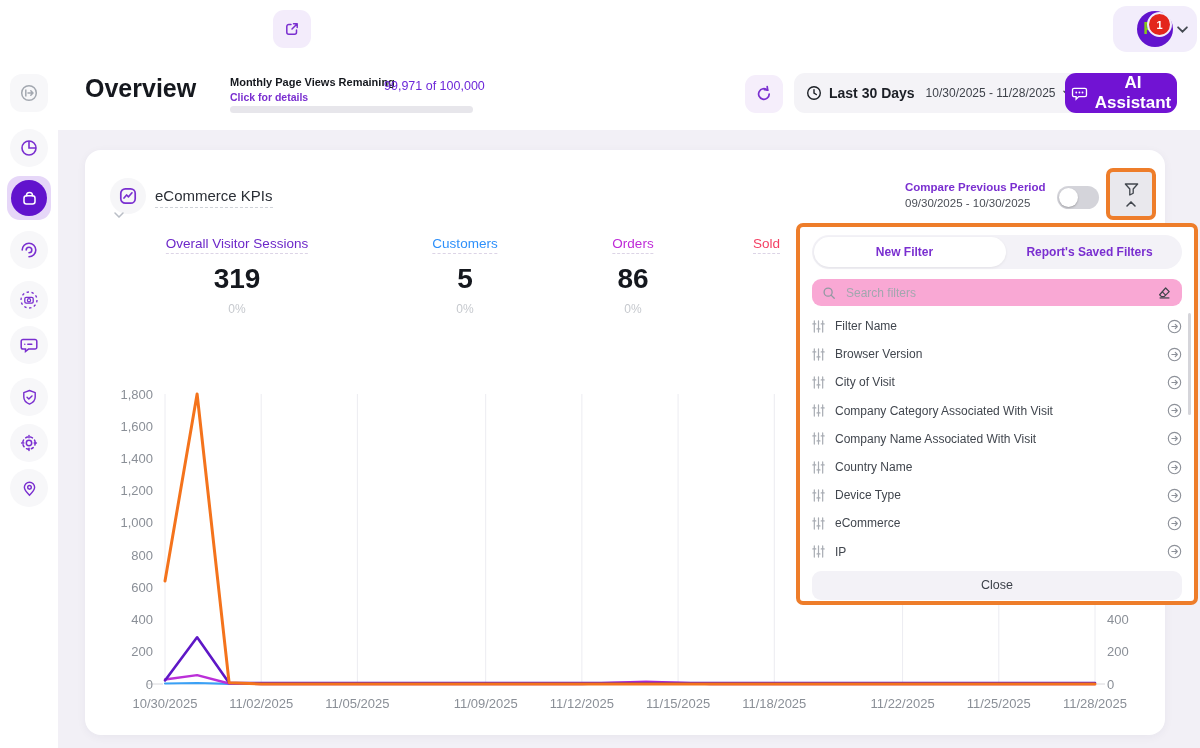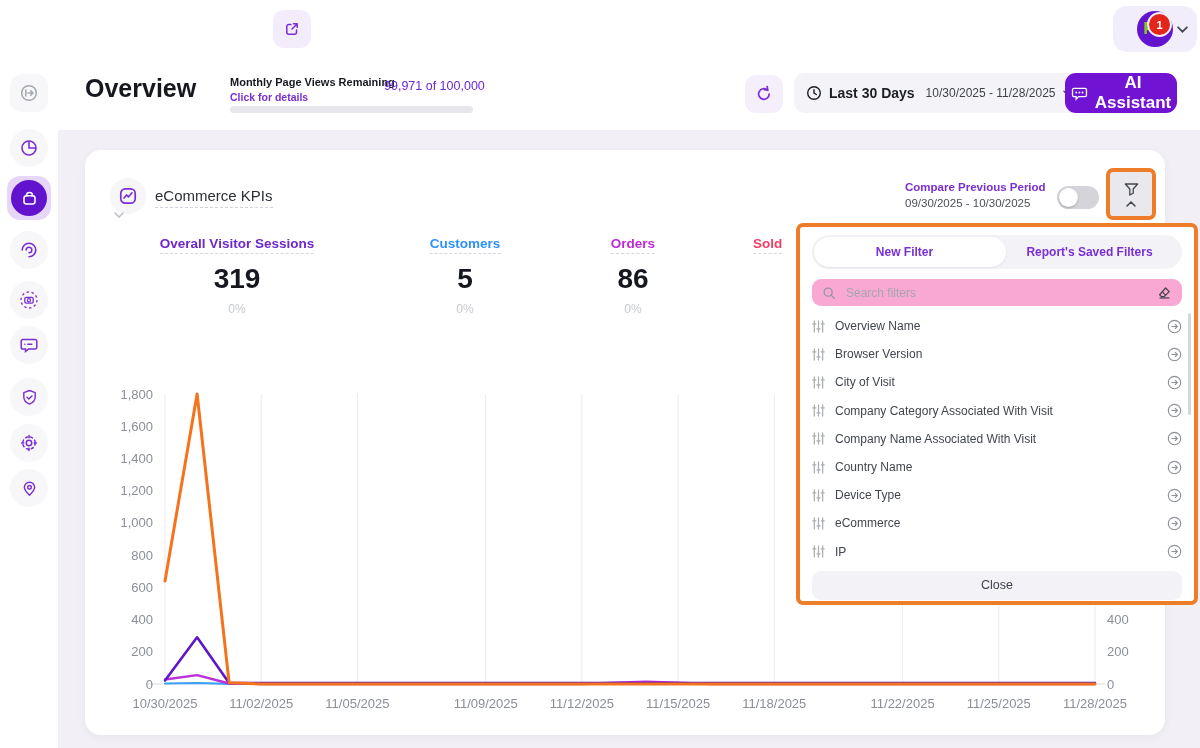--- a/index.html
+++ b/index.html
@@ -56,21 +56,21 @@
               border-bottom:1px dashed #cfd2d8;cursor:pointer;}
   .cmp-label{left:820px;top:31px;font-size:11.5px;font-weight:700;color:#7a2fd0;cursor:pointer;}
   .cmp-range{left:820px;top:47px;font-size:11.5px;color:#4a4e56;}
   .toggle{left:972px;top:36px;width:42px;height:23px;border-radius:12px;background:#d4d4da;cursor:pointer;}
   .knob{position:absolute;left:2px;top:2px;width:19px;height:19px;border-radius:50%;background:#fff;
         box-shadow:0 1px 2px rgba(0,0,0,.25);}
   
   .kpi{position:absolute;top:84px;text-align:center;transform:translateX(-50%);cursor:pointer;}
   .kpi:nth-child(1){left:152px;} .kpi:nth-child(2){left:380px;} .kpi:nth-child(3){left:548px;}
   .kpi.kpi-sold{left:668px;transform:none;text-align:left;}
-  .kpi-label{display:inline-block;font-size:13.5px;font-weight:700;padding-bottom:2px;
+  .kpi-label{display:inline-block;font-size:13.5px;font-weight:400;padding-bottom:2px;
              border-bottom:1px dashed #dcd4e6;}
   .kpi-value{margin-top:9px;font-size:28px;font-weight:700;color:#15181e;}
   .kpi-delta{margin-top:7px;font-size:12px;color:#c6c9ce;}
   .chart-wrap{left:8px;top:236px;width:1075px;height:330px;}
   .axis{font:13px "Liberation Sans",sans-serif;fill:#8a8f97;}
   
   .filter-box{left:1106px;top:168px;width:50px;height:52px;border:4px solid #ee7d2a;border-radius:7px;
               background:#e9e8ed;box-sizing:border-box;z-index:31;display:flex;flex-direction:column;
               align-items:center;justify-content:center;gap:3px;cursor:pointer;}
   
@@ -361,21 +361,21 @@
     <div class="f-list">
         <div class="f-row">
           <span class="f-sliders">
             <svg width="13" height="13" viewBox="0 0 14 14">
               <g stroke="#a8acb3" stroke-width="1.3" stroke-linecap="round" fill="none">
                 <path d="M2.5 1 V13 M7 1 V13 M11.5 1 V13"></path>
                 <path d="M0.9 4.2 H4.1 M5.4 9.6 H8.6 M9.9 4.2 H13.1"></path>
               </g>
             </svg>
           </span>
-          <span class="f-label">Overview Name</span>
+          <span class="f-label">Filter Name</span>
           <span class="f-arrow">
             <svg width="15" height="15" viewBox="0 0 16 16" fill="none" stroke="#8d9199" stroke-width="1.2">
               <circle cx="8" cy="8" r="6.6"></circle>
               <path d="M5.2 8 H10.6 M8.8 5.8 L11 8 L8.8 10.2" stroke-linecap="round" stroke-linejoin="round"></path>
             </svg>
           </span>
         </div>
         <div class="f-row">
           <span class="f-sliders">
             <svg width="13" height="13" viewBox="0 0 14 14">

